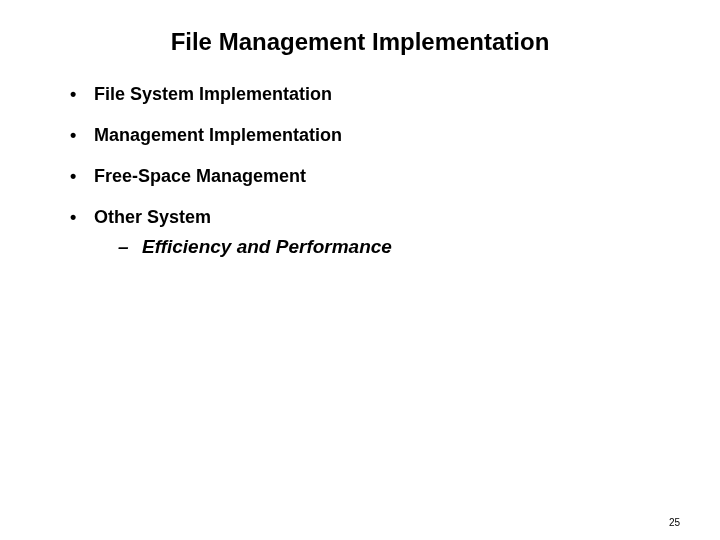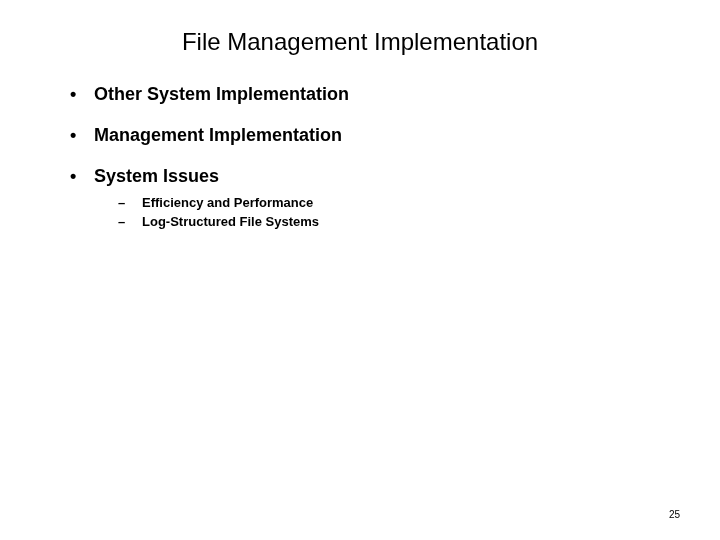--- a/index.html
+++ b/index.html
@@ -7,21 +7,21 @@
       width: 720px;
       height: 540px;
       background: #ffffff;
       font-family: Arial, Helvetica, sans-serif;
       color: #000000;
       position: relative;
       padding: 28px 50px 0 50px;
     }
     .title {
       font-size: 24px;
-      font-weight: normal;
+      font-weight: bold;
       text-align: center;
       margin-bottom: 28px;
     }
     .bullet-list {
       list-style: none;
       padding-left: 20px;
     }
     .bullet-item {
       font-size: 18px;
       font-weight: bold;
@@ -34,59 +34,60 @@
       position: absolute;
       left: 0;
       top: 0;
     }
     .sub-list {
       list-style: none;
       padding-left: 24px;
       margin-top: 8px;
     }
     .sub-item {
-      font-size: 13px;
+      font-size: 19px;
       font-weight: bold;
       margin-bottom: 4px;
       position: relative;
       padding-left: 24px;
+      font-style: italic;
     }
     .sub-item::before {
       content: "–";
       position: absolute;
       left: 0;
       top: 0;
     }
     .page-number {
       position: absolute;
-      bottom: 20px;
+      bottom: 12px;
       right: 40px;
       font-size: 10px;
       color: #000000;
       margin-top: 44px;
     }
   </style>
 </head>
 <body>
 
 <div class="title">File Management Implementation</div>
 
 <ul class="bullet-list">
   <li class="bullet-item">
-    <span>Other System Implementation</span>
+    <span>File System Implementation</span>
   </li>
   <li class="bullet-item">
     <span>Management Implementation</span>
   </li>
   <li class="bullet-item">
-    <span>System Issues</span>
+    <span>Free-Space Management</span>
+  </li>
+  <li class="bullet-item">
+    <span>Other System</span>
     <ul class="sub-list">
       <li class="sub-item">
         <span>Efficiency and Performance</span>
-      </li>
-      <li class="sub-item">
-        <span>Log-Structured File Systems</span>
       </li>
     </ul>
   </li>
 </ul>
 
 <div class="page-number">25</div>
 
 </body></html>

